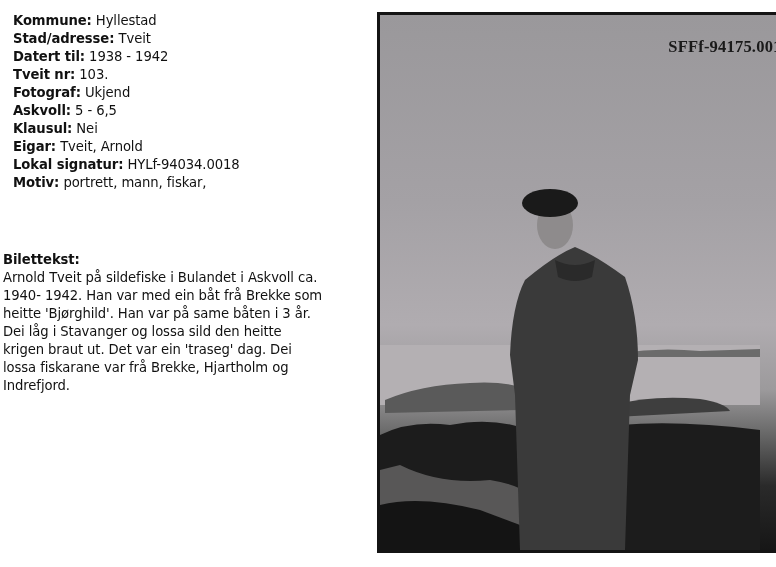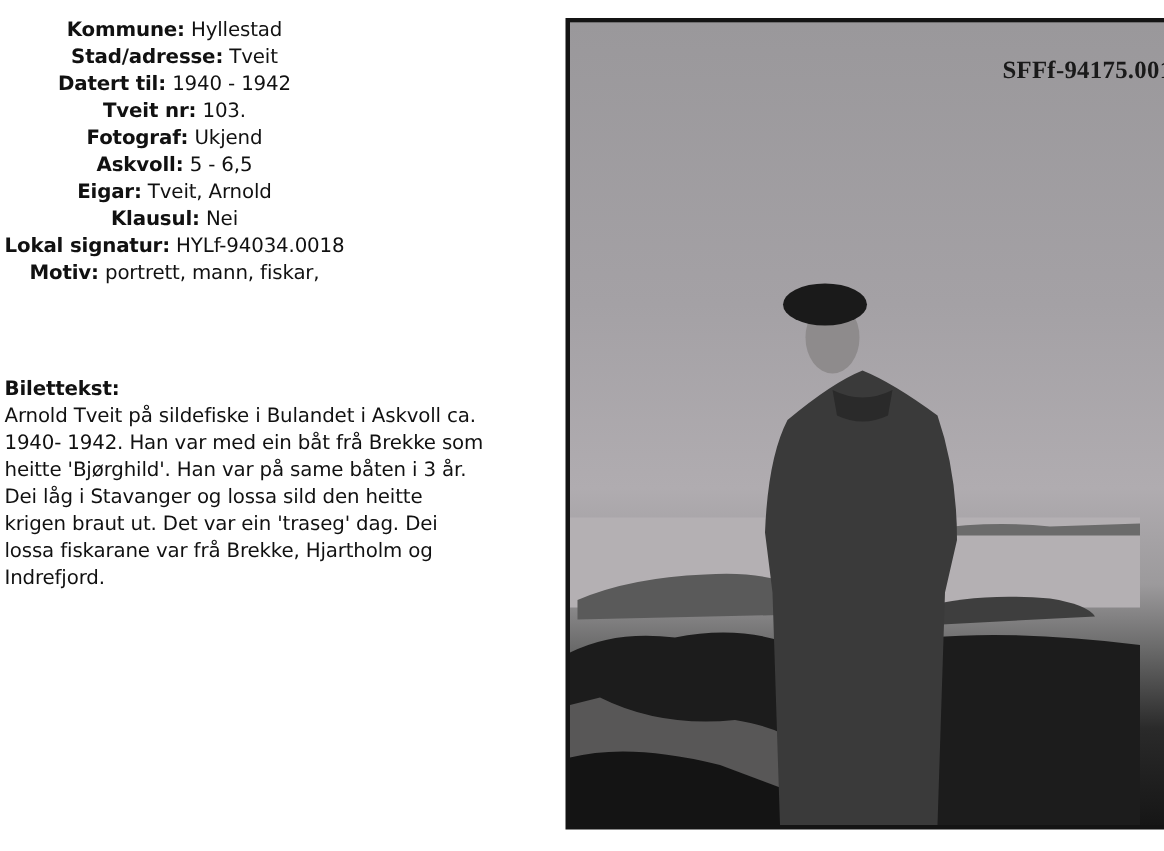--- a/index.html
+++ b/index.html
@@ -1,22 +1,22 @@
 <!DOCTYPE html>
 <html><head>
 <meta charset="utf-8">
 <style>
   html, body { margin: 0; padding: 0; background: #ffffff; }
   body {
     width: 776px; height: 567px; position: relative; overflow: hidden;
     font-family: "DejaVu Sans", sans-serif; color: #111;
   }
   .meta {
-    position: absolute; left: 3px; top: 12px;
-    font-size: 13.2px; line-height: 18px; letter-spacing: -0.1px; text-align: center;
+    position: absolute; left: 13px; top: 12px;
+    font-size: 13.2px; line-height: 18px; letter-spacing: -0.1px;
   }
   .meta .row { white-space: nowrap; }
   .meta .lbl { font-weight: bold; }
   .caption {
     position: absolute; left: 3px; top: 251px; width: 372px;
     font-size: 13.2px; line-height: 18px; letter-spacing: -0.1px;
   }
   .caption .lbl { font-weight: bold; display: block; }
   .caption .line { display: block; white-space: nowrap; }
   .photo {
@@ -30,26 +30,26 @@
     font-family: "Liberation Serif", serif; font-weight: bold; font-size: 16.5px;
     color: #1a1a1a; letter-spacing: 0.2px;
   }
 </style>
 </head>
 <body>
 
 <div class="meta">
   <div class="row"><span class="lbl">Kommune:</span> <span>Hyllestad</span></div>
   <div class="row"><span class="lbl">Stad/adresse:</span> <span>Tveit</span></div>
-  <div class="row"><span class="lbl">Datert til:</span> <span>1940 - 1942</span></div>
+  <div class="row"><span class="lbl">Datert til:</span> <span>1938 - 1942</span></div>
   <div class="row"><span class="lbl">Tveit nr:</span> <span>103.</span></div>
   <div class="row"><span class="lbl">Fotograf:</span> <span>Ukjend</span></div>
   <div class="row"><span class="lbl">Askvoll:</span> <span>5 - 6,5</span></div>
+  <div class="row"><span class="lbl">Klausul:</span> <span>Nei</span></div>
   <div class="row"><span class="lbl">Eigar:</span> <span>Tveit, Arnold</span></div>
-  <div class="row"><span class="lbl">Klausul:</span> <span>Nei</span></div>
   <div class="row"><span class="lbl">Lokal signatur:</span> <span>HYLf-94034.0018</span></div>
   <div class="row"><span class="lbl">Motiv:</span> <span>portrett, mann, fiskar,</span></div>
 </div>
 
 <div class="caption">
   <span class="lbl">Bilettekst:</span>
   <span class="line">Arnold Tveit på sildefiske i Bulandet i Askvoll ca.</span>
   <span class="line">1940- 1942. Han var med ein båt frå Brekke som</span>
   <span class="line">heitte 'Bjørghild'. Han var på same båten i 3 år.</span>
   <span class="line">Dei låg i Stavanger og lossa sild den heitte</span>

